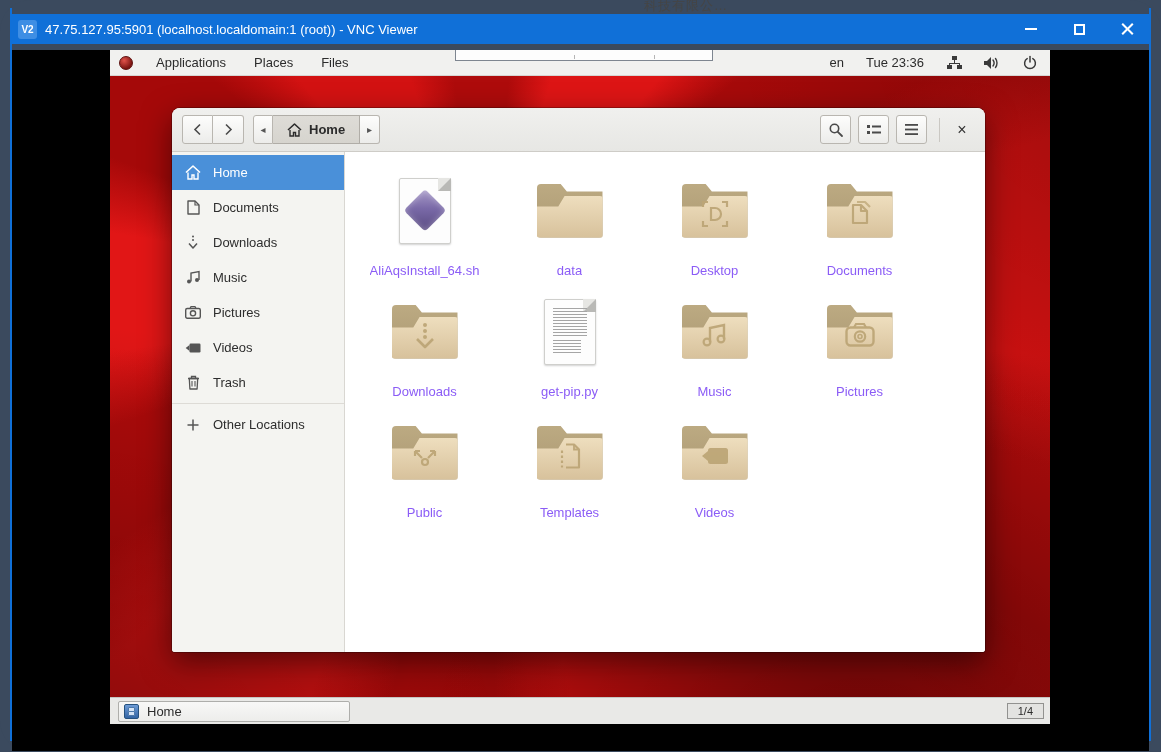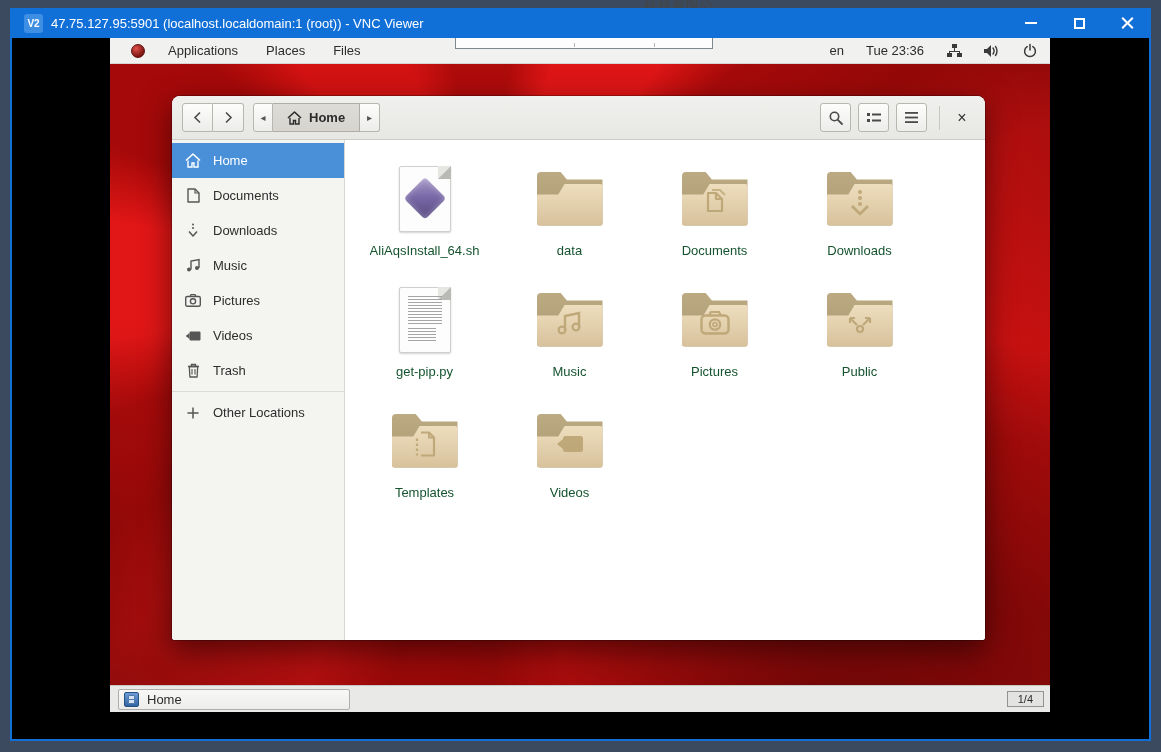--- a/index.html
+++ b/index.html
@@ -8,21 +8,21 @@
   .stage { position:relative; width:1161px; height:752px; background:#3b4a5e;border-radius:31px; }
 
   
   .host-overlay { position:absolute; left:644px; top:-3px; height:15px; overflow:hidden;
     color:#454545; font-size:13px; letter-spacing:1px; }
 
   
   .vnc-window { position:absolute; left:10px; top:8px; width:1141px; height:733px;
     border-left:2px solid #1070d8; border-right:2px solid #1070d8; border-bottom:2px solid #1070d8; }
   .vnc-titlebar { height:30px; background:#1070d8; display:flex; align-items:center;
-    color:#fff; font-size:13px; padding-left:14px; margin:0 -2px; }
+    color:#fff; font-size:13px; padding-left:8px; margin:6px -2px; }
   .vnc-logo { width:19px; height:19px; background:#3e8ee4; border-radius:3px; color:#fff;
     font-size:10px; font-weight:bold; display:flex; align-items:center; justify-content:center; margin-right:8px; }
   .vnc-title-text { flex:1; white-space:nowrap; overflow:hidden; }
   .vnc-controls { display:flex; height:30px; }
   .vnc-btn { width:48px; height:30px; display:flex; align-items:center; justify-content:center; cursor:pointer; }
   .glyph-min { width:12px; height:0; border-top:2px solid #fff; }
   .glyph-max { width:11px; height:11px; border:2px solid #fff; }
   .glyph-x { position:relative; width:13px; height:13px; }
   .glyph-x::before,.glyph-x::after { content:""; position:absolute; left:-1px; top:5px; width:15px; height:2px; background:#fff; }
   .glyph-x::before { transform:rotate(45deg); } .glyph-x::after { transform:rotate(-45deg); }
@@ -32,21 +32,21 @@
   
   .vnc-toolstrip { position:absolute; left:443px; top:-6px; width:258px; height:17px;
     background:#fdfdfd; border:1px solid #7e8690; z-index:60; }
   .vnc-toolstrip i { position:absolute; bottom:1px; width:1px; height:4px; background:#b5b5b5; }
 
   
   .remote { position:absolute; left:98px; top:0; width:940px; height:701px; overflow:hidden; }
 
   
   .topbar { position:relative; height:26px; background:#f1f1ef; border-bottom:1px solid #d6d6d3;
-    display:flex; align-items:center; font-size:13px; color:#2c2c2c; z-index:40;padding-left:12px; }
+    display:flex; align-items:center; font-size:13px; color:#2c2c2c; z-index:40; }
   .apps-icon { width:14px; height:14px; border-radius:50%; margin:0 9px 0 9px;
     background:radial-gradient(circle at 35% 30%, #e0524a, #7c1512 70%); border:1px solid #5d100e; }
   .menu-item { padding:0 14px; height:26px; display:flex; align-items:center; cursor:pointer; }
   .topbar-right { margin-left:auto; display:flex; align-items:center; gap:22px; padding-right:12px; }
   .tb-ico { width:16px; height:16px; display:flex; align-items:center; justify-content:center; }
   .tb-ico svg { display:block; }
 
   
   .desktop { position:relative; height:648px; overflow:hidden;
     background-color:#c60e0e;
@@ -91,21 +91,21 @@
     font-size:13px; color:#2d2d2d; cursor:pointer; }
   .side-item .si-ico { width:16px; height:16px; flex:none; display:flex; align-items:center; justify-content:center; }
   .side-item.focused { outline:1px dashed #9b9b98; outline-offset:-1px; }
   .side-item.selected { background:#4a90d9; color:#fff; }
   .side-sep { border-top:1px solid #dddbd6; margin:3px 0; }
 
   .main-area { flex:1; background:#fff; overflow:hidden; }
   .icon-grid { display:flex; flex-wrap:wrap; width:588px; padding:19px 0 0 7px; }
   .cell { width:145px; height:121px; display:flex; flex-direction:column; align-items:center; cursor:pointer; }
   .cell .icon-box { height:79px; display:flex; align-items:center; justify-content:center; }
-  .cell .label { font-size:13px; color:#14532d; margin-top:5px; max-width:140px; text-align:center;
+  .cell .label { font-size:13px; color:#8b5cf6; margin-top:13px; max-width:140px; text-align:center;
     white-space:nowrap; overflow:hidden; }
 
   
   .folder { position:relative; width:66px; height:54px; }
   .folder .f-back { position:absolute; inset:0; background:linear-gradient(#bcaa82,#ab9872);
     border-radius:4px; -webkit-clip-path:polygon(0 0, 36% 0, 46% 15%, 100% 15%, 100% 100%, 0 100%);
     clip-path:polygon(0 0, 36% 0, 46% 15%, 100% 15%, 100% 100%, 0 100%); }
   .folder .f-front { position:absolute; left:0; right:0; bottom:0; height:42px;
     background:linear-gradient(#eedebe,#d7c19b); border-radius:3px;
     -webkit-clip-path:polygon(0 26%, 33% 26%, 43% 0, 100% 0, 100% 100%, 0 100%);
@@ -363,20 +363,37 @@
                   <div class="cell">
                     <span class="icon-box">
                         <span class="folder">
                           <span class="f-back"></span>
                           <span class="f-front"></span>
                         </span>
                       </span>
                     <span class="label">data</span>
                   </div>
 
+                  <div class="cell">
+                    <span class="icon-box">
+                        <span class="folder">
+                          <span class="f-back"></span>
+                          <span class="f-front"></span>
+                      <span class="emblem">
+                            <svg width="26" height="26" viewBox="0 0 26 26">
+                              <g stroke="#bda677" stroke-width="2.2" fill="none">
+                                <path d="M1 6V1h5M20 1h5v5M25 20v5h-5M6 25H1v-5"></path>
+                                <path d="M9 19V7h4a6 6 0 0 1 0 12z"></path>
+                              </g>
+                            </svg>
+                          </span>
+                    </span>
+                      </span>
+                    <span class="label">Desktop</span>
+                  </div>
 
                   <div class="cell">
                     <span class="icon-box">
                         <span class="folder">
                           <span class="f-back"></span>
                           <span class="f-front"></span>
                       <span class="emblem">
                             <svg width="24" height="28" viewBox="0 0 24 28">
                               <g stroke="#bda677" stroke-width="2.2" fill="none" stroke-linejoin="round">
                                 <path d="M5 5h8l6 6v12H5z"></path>

